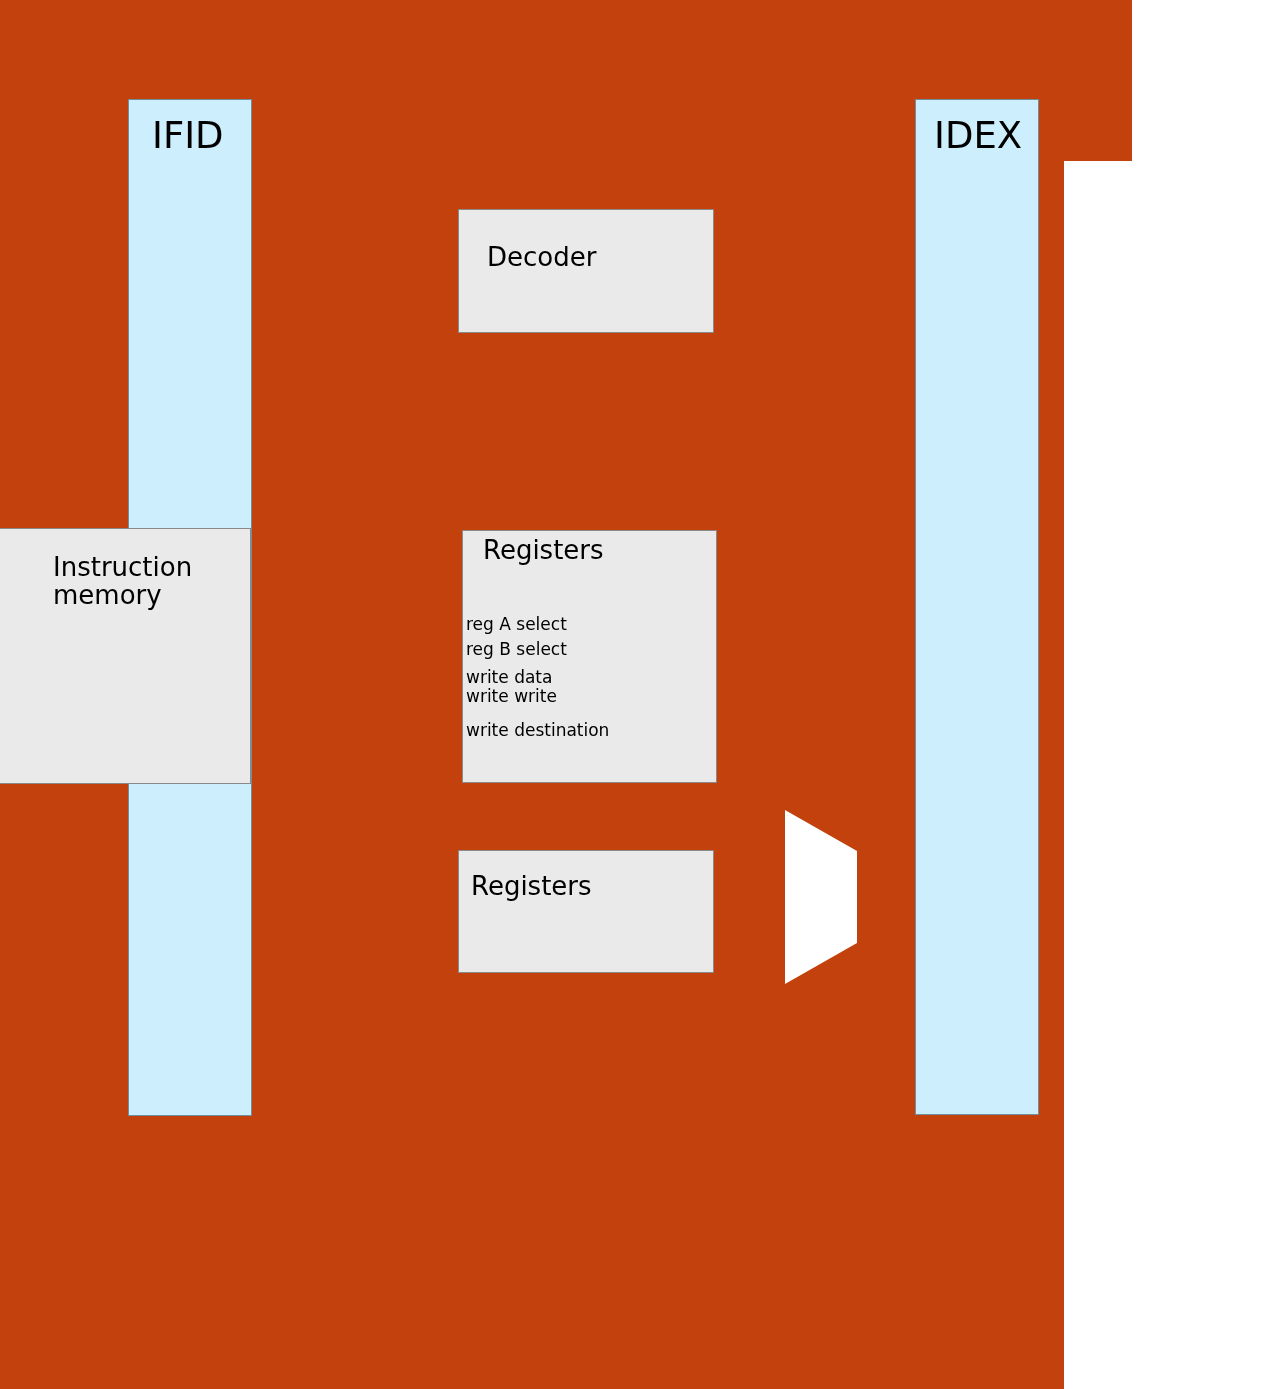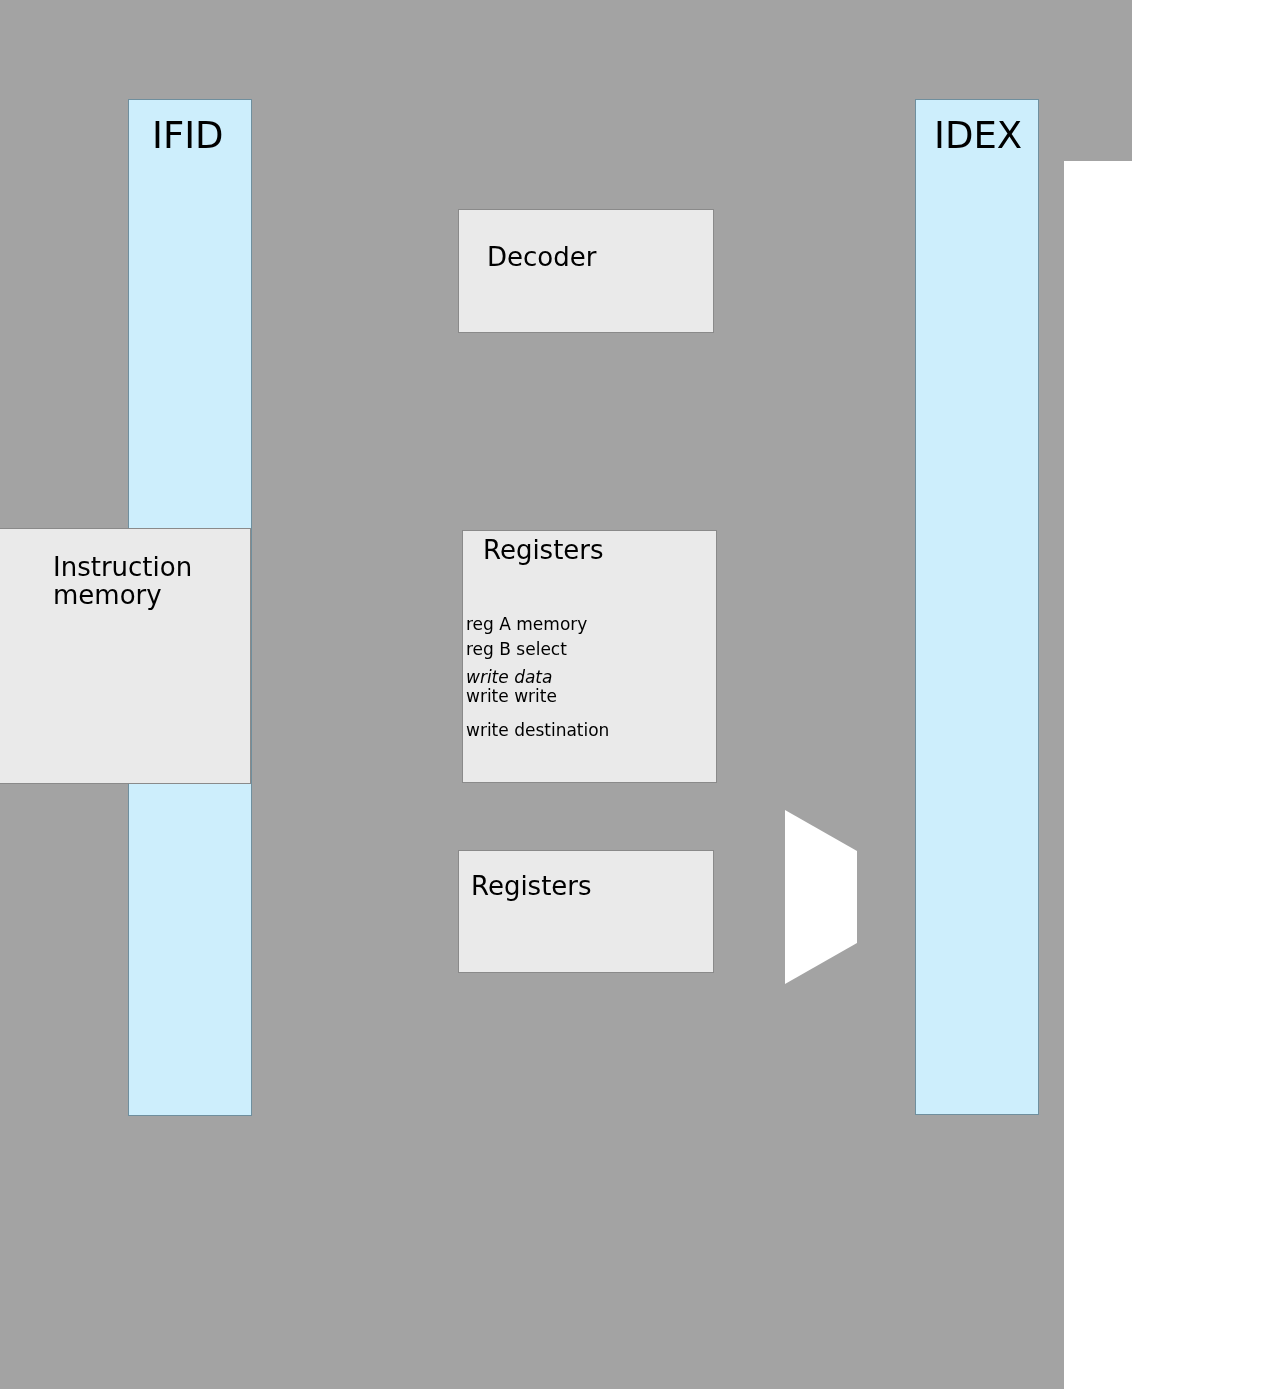--- a/index.html
+++ b/index.html
@@ -5,21 +5,21 @@
 <style>
   html, body {
     margin: 0;
     padding: 0;
     background: #ffffff;
   }
   #canvas {
     position: relative;
     width: 1132px;
     height: 1389px;
-    background: #a3a3a3;
+    background: #c2410c;
     overflow: hidden;
     font-family: "DejaVu Sans", "Liberation Sans", sans-serif;
   }
 
   
   .white-panel {
     position: absolute;
     background: #ffffff;
   }
 
@@ -81,23 +81,23 @@
   <div class="unit-box" id="box-instruction-memory" style="left: -2px; top: 528px; width: 253px; height: 256px; background: rgb(234, 234, 234);"></div>
   <div class="unit-title" id="title-instruction-memory" style="left: 24px; top: 553px; margin-left: 29px;">Instruction
 memory</div>
 
   <div class="unit-box" id="box-decoder" style="left: 458px; top: 209px; width: 256px; height: 124px; background: rgb(234, 234, 234);"></div>
   <div class="unit-title" id="title-decoder" style="left: 487px; top: 243px;">Decoder</div>
 
   <div class="unit-box" id="box-registers" style="left: 462px; top: 530px; width: 255px; height: 253px; background: rgb(234, 234, 234);"></div>
   <div class="unit-title" id="title-registers" style="left: 483px; top: 536px;">Registers</div>
   <div id="registers-ports">
-      <div class="port-label" style="left: 466px; top: 616px;">reg A memory</div>
+      <div class="port-label" style="left: 466px; top: 616px;">reg A select</div>
       <div class="port-label" style="left: 466px; top: 641px;">reg B select</div>
-      <div class="port-label" style="left: 466px; top: 669px; font-style: italic;">write data</div>
+      <div class="port-label" style="left: 466px; top: 669px;">write data</div>
       <div class="port-label" style="left: 466px; top: 688px;">write write</div>
       <div class="port-label" style="left: 466px; top: 722px;">write destination</div>
     </div>
 
   <div class="unit-box" id="box-immediate" style="left: 458px; top: 850px; width: 256px; height: 123px; background: rgb(234, 234, 234);"></div>
   <div class="unit-title" id="title-immediate" style="left: 471px; top: 872px;">Registers</div>
 
   <div class="mux" id="mux-operand" style="left: 785px; top: 810px; width: 72px; height: 174px;">
     <svg id="mux-svg" width="72" height="174" viewBox="0 0 72 174">
       <polygon id="mux-poly" points="0,0 72,41 72,133 0,174" fill="#ffffff"></polygon>

